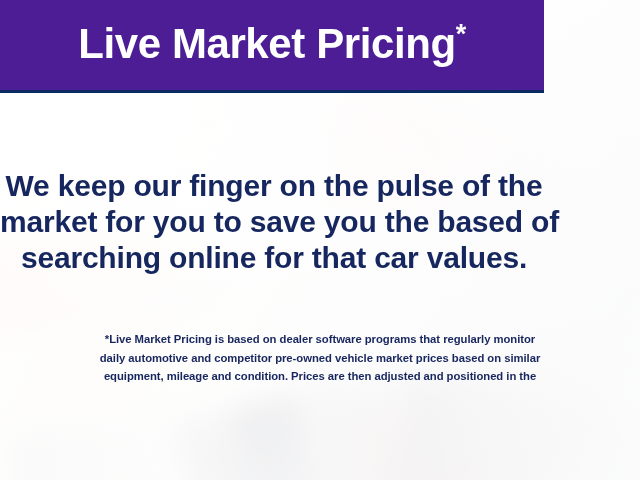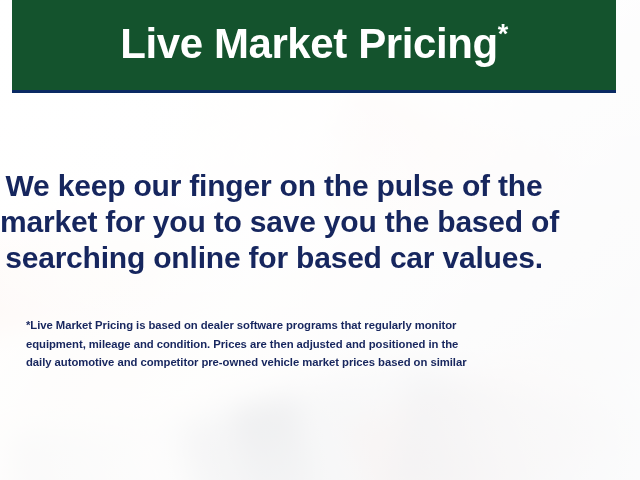--- a/index.html
+++ b/index.html
@@ -151,25 +151,25 @@
   }
   .bg-wash-2 {
     position: absolute;
     inset: 0;
     background: radial-gradient(ellipse 70% 55% at 30% 40%, rgba(255,255,255,0.55) 0%, rgba(255,255,255,0.0) 70%);
   }
 
   
   .header-band {
     position: absolute;
-    left: 12px;
+    left: 0;
     top: 0;
-    width: 604px;
+    width: 544px;
     height: 93px;
-    background: #14532d;
+    background: #4c1d95;
     box-sizing: border-box;
     border-bottom: 3px solid #0a2a63;
     display: flex;
     align-items: center;
     justify-content: center;
   }
 
   .header-title {
     color: #ffffff;
     font-size: 42px;
@@ -201,22 +201,23 @@
   }
   .headline .hl-line {
     display: block;
     white-space: nowrap;
   }
 
   
   .fineprint {
     position: absolute;
     left: 26px;
-    top: 316px;
+    top: 330px;
     width: 588px;
+    text-align: center;
     color: #17265e;
     font-size: 11.3px;
     font-weight: bold;
     line-height: 18.5px;
     letter-spacing: -0.05px;
   }
   .fineprint .fp-line {
     display: block;
     white-space: nowrap;
   }
@@ -241,22 +242,22 @@
     <div class="bg-wash-2"></div>
   </div>
 
   <div class="header-band">
     <h1 class="header-title"><span>Live Market Pricing</span><span class="star">*</span></h1>
   </div>
 
   <div class="headline">
     <span class="hl-line">We keep our finger on the pulse of the</span>
     <span class="hl-line">market for you to save you the based of</span>
-    <span class="hl-line">searching online for based car values.</span>
+    <span class="hl-line">searching online for that car values.</span>
   </div>
 
   <div class="fineprint">
     <span class="fp-line">*Live Market Pricing is based on dealer software programs that regularly monitor</span>
+    <span class="fp-line">daily automotive and competitor pre-owned vehicle market prices based on similar</span>
     <span class="fp-line">equipment, mileage and condition. Prices are then adjusted and positioned in the</span>
-    <span class="fp-line">daily automotive and competitor pre-owned vehicle market prices based on similar</span>
   </div>
 
 </div>
 
 </body></html>

